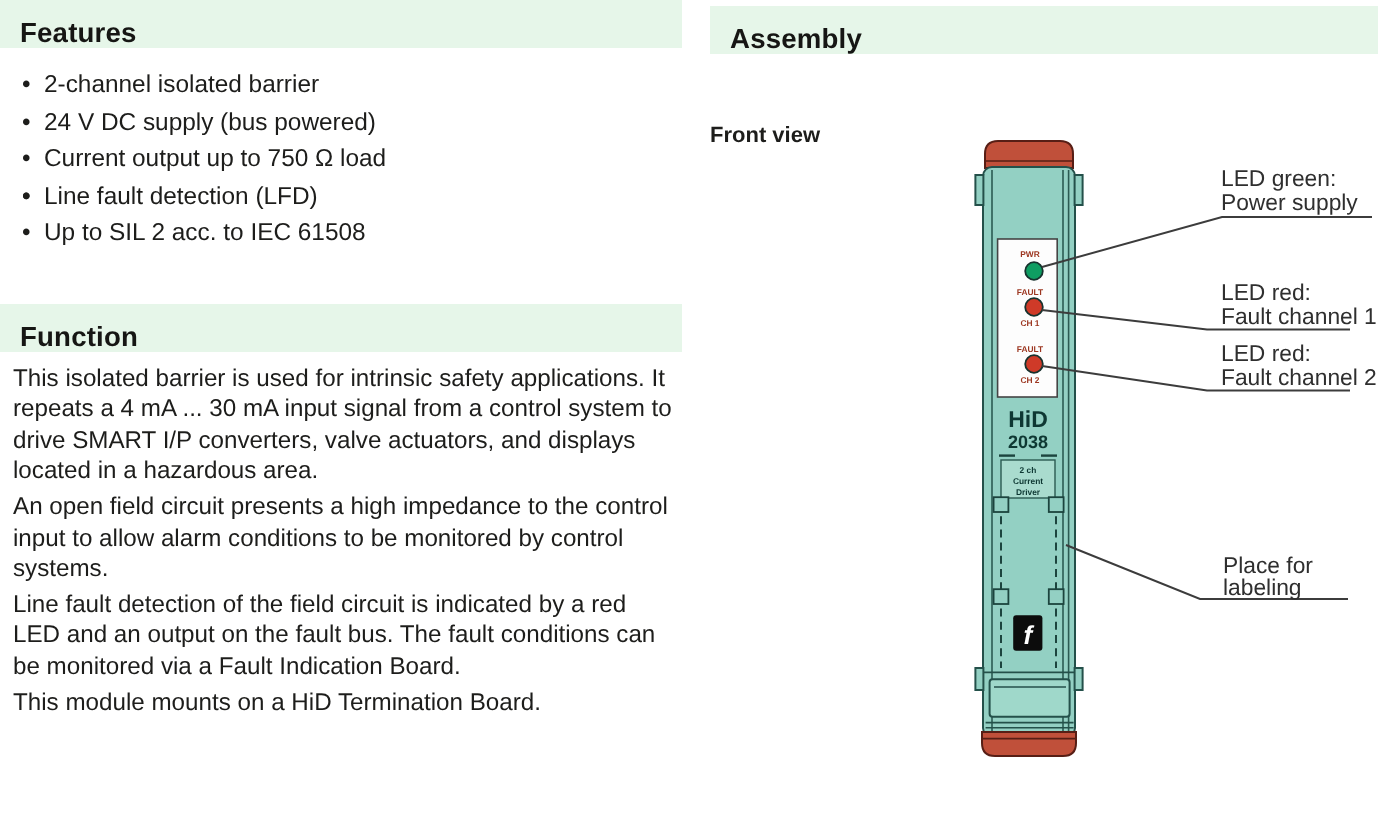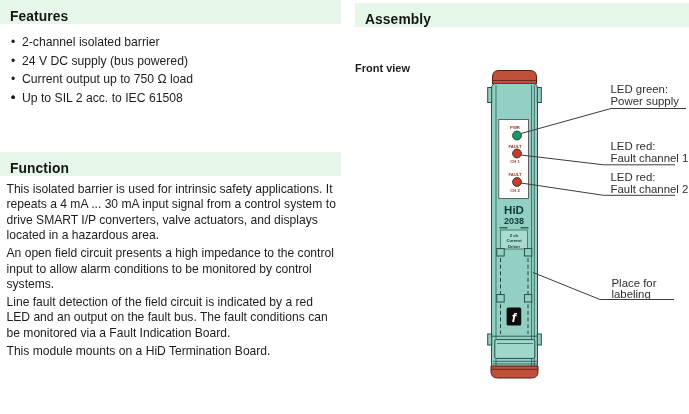--- a/index.html
+++ b/index.html
@@ -52,21 +52,21 @@
 
   <div class="hbar" id="features-bar">
     <span>Features</span>
   </div>
 
   <ul class="features">
     <li><span class="blt">•</span><span>2-channel isolated barrier</span></li>
     <li><span class="blt">•</span><span>24 V DC supply (bus powered)</span></li>
     <li><span class="blt">•</span><span>Current output up to 750 Ω load</span></li>
     <li><span class="blt">•</span></li>
-    <li><span class="blt">•</span></li>
+    <li><span class="blt">•</span><span>Line fault detection (LFD)</span></li>
     <li><span class="blt">•</span><span>Up to SIL 2 acc. to IEC 61508</span></li>
   </ul>
 
   <div class="hbar" id="function-bar">
     <span>Function</span>
   </div>
 
   <div class="paras">
     <p>This isolated barrier is used for intrinsic safety applications. It repeats a 4 mA ... 30 mA input signal from a control system to drive SMART I/P converters, valve actuators, and displays located in a hazardous area.</p>
     <p>An open field circuit presents a high impedance to the control input to allow alarm conditions to be monitored by control systems.</p>

